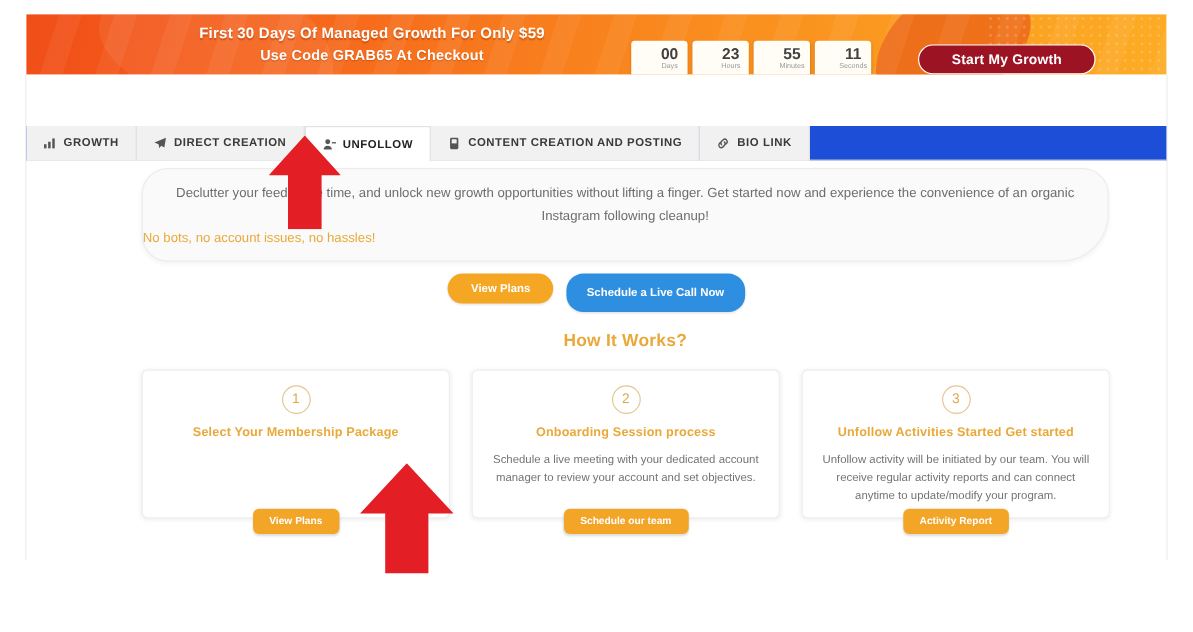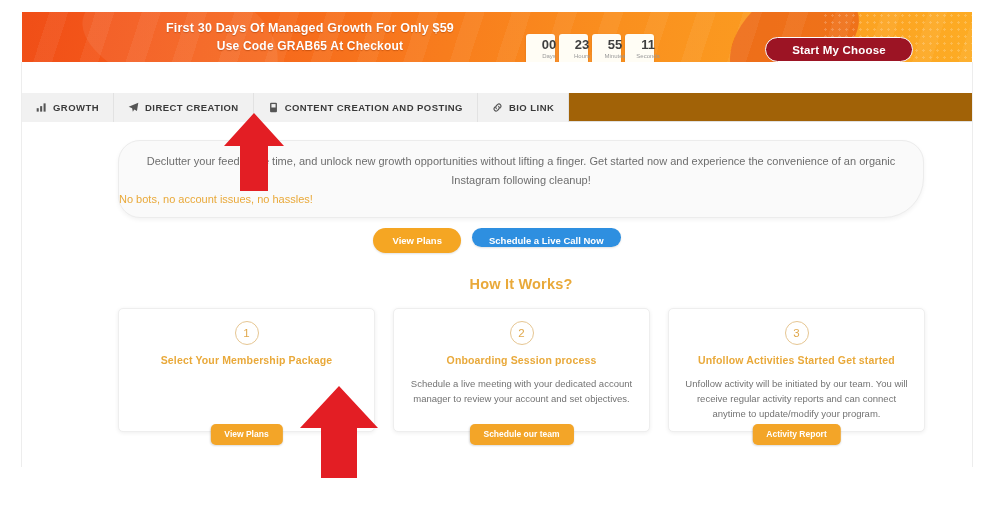--- a/index.html
+++ b/index.html
@@ -103,21 +103,21 @@
 
   .countdown {
     position: absolute;
     left: 504px;
     top: 22px;
     display: flex;
     gap: 4px;
     z-index: 4;
   }
   .cd-box {
-    width: 29px;
+    width: 47px;
     height: 30px;
     background: #fffdf5;
     border-radius: 3px;
     display: flex;
     flex-direction: column;
     align-items: center;
     justify-content: center;
     box-shadow: 0 1px 2px rgba(120,50,0,.25);
     padding-left: 17px;
   }
@@ -151,24 +151,24 @@
     align-items: center;
     justify-content: center;
     cursor: pointer;
     z-index: 5;
   }
 
   
   .tabs-wrap {
     position: absolute;
     left: 22px;
-    top: 93px;
+    top: 105px;
     width: 950px;
     height: 29px;
-    background: #a16207;
+    background: #1d4ed8;
     border-bottom: 1px solid #e0e0e0;
   }
   .tabs {
     display: flex;
     height: 29px;
     align-items: stretch;
   }
   .tab {
     display: flex;
     align-items: center;
@@ -253,21 +253,21 @@
     box-shadow: 0 1px 2px rgba(0,0,0,.12);
   }
   .btn-schedule {
     background: #2e8fe0;
     color: #ffffff;
     font-size: 9.5px;
     font-weight: bold;
     border: none;
     border-radius: 14px;
     padding: 0 17px;
-    height: 19px;
+    height: 32px;
     line-height: 25px;
     cursor: pointer;
     box-shadow: 0 1px 2px rgba(0,0,0,.12);
   }
 
   
   .hiw-title {
     position: absolute;
     left: 0;
     top: 276px;
@@ -394,21 +394,21 @@
       <div class="cd-box">
         <div class="cd-num">55</div>
         <div class="cd-lab">Minutes</div>
       </div>
       <div class="cd-box">
         <div class="cd-num">11</div>
         <div class="cd-lab">Seconds</div>
       </div>
     </div>
 
-    <div class="start-growth-btn">Start My Choose</div>
+    <div class="start-growth-btn">Start My Growth</div>
   </div>
 
   <div class="tabs-wrap">
     <div class="tabs">
 
       <div class="tab">
         <span class="ticon">
           <svg width="11" height="11" viewBox="0 0 16 16" fill="currentColor">
             <rect x="1" y="9" width="3" height="5"></rect>
               <rect x="6" y="6" width="3" height="8"></rect>
@@ -420,20 +420,30 @@
 
       <div class="tab">
         <span class="ticon">
           <svg width="11" height="11" viewBox="0 0 16 16" fill="currentColor">
             <path d="M15 1L1 7l5 2 1 5 2.2-3.2L13 13z"></path>
           </svg>
         </span>
         <span>DIRECT CREATION</span>
       </div>
 
+      <div class="tab active">
+        <span class="ticon">
+          <svg width="11" height="11" viewBox="0 0 16 16" fill="currentColor">
+            <circle cx="6" cy="4.5" r="3"></circle>
+            <path d="M1 14c0-3 2.3-4.6 5-4.6s5 1.6 5 4.6z"></path>
+            <rect x="11" y="5" width="5" height="1.6"></rect>
+          </svg>
+        </span>
+        <span>UNFOLLOW</span>
+      </div>
 
       <div class="tab">
         <span class="ticon">
           <svg width="11" height="11" viewBox="0 0 16 16" fill="currentColor">
             <rect x="3" y="1" width="10" height="14" rx="1.6"></rect>
             <rect x="5" y="3" width="6" height="5" fill="#f1f1f1"></rect>
           </svg>
         </span>
         <span>CONTENT CREATION AND POSTING</span>
       </div>

